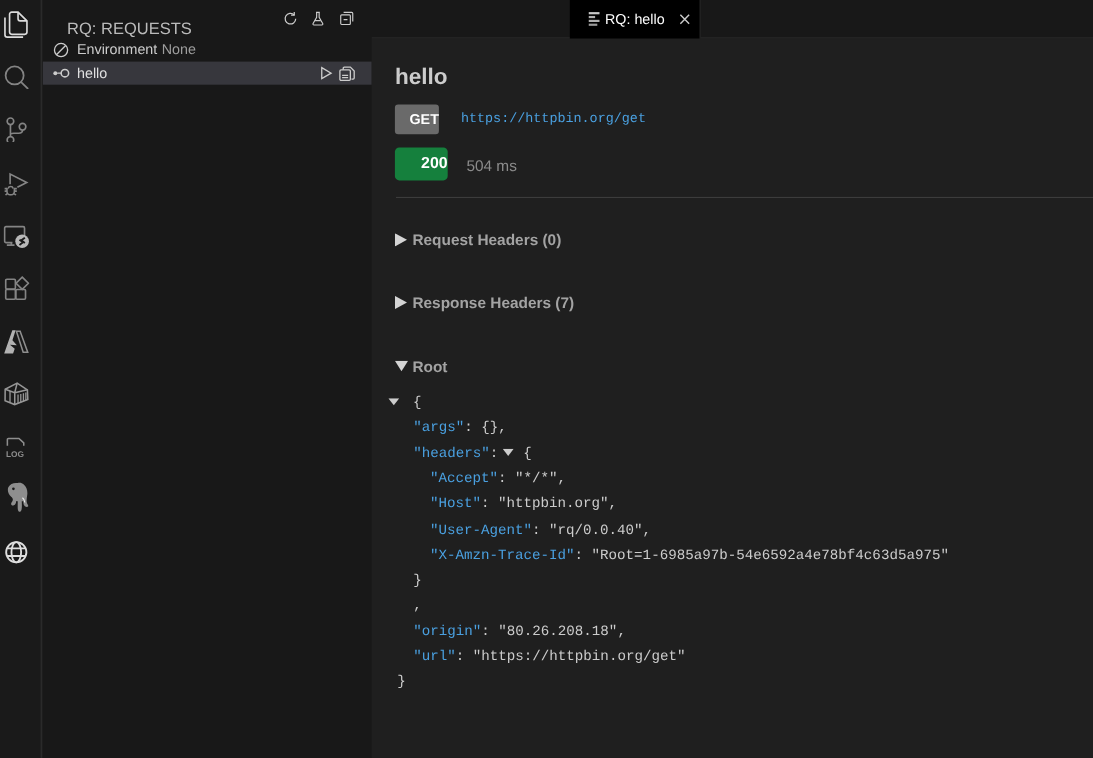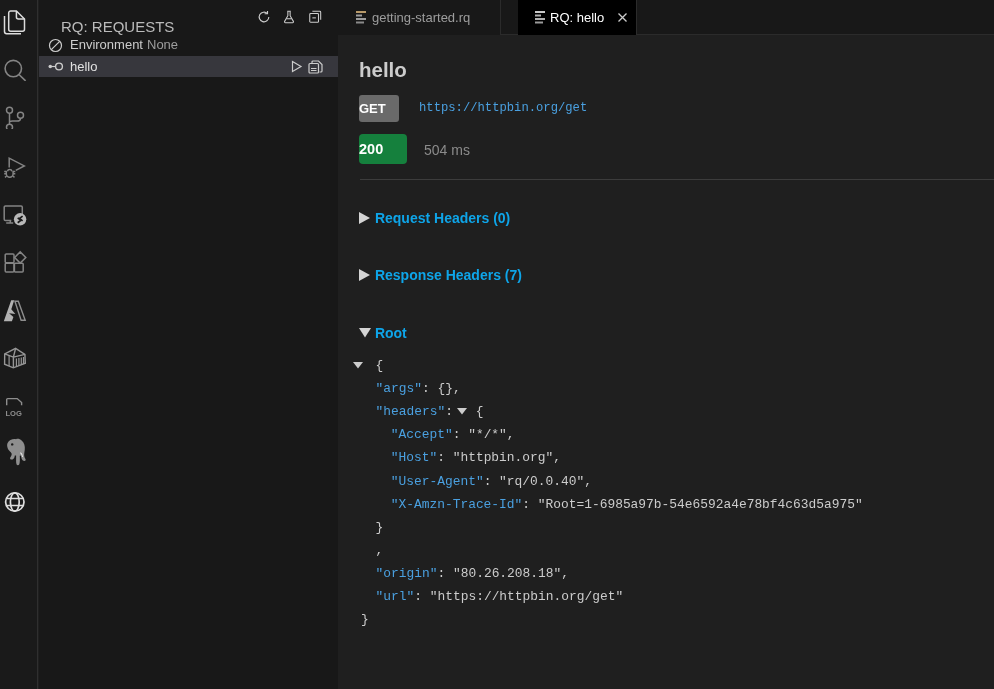--- a/index.html
+++ b/index.html
@@ -22,31 +22,31 @@
     border-bottom:1px solid #2b2b2b; }
   .tab { position:absolute; top:0; height:35px; }
   .tab .label { position:absolute; top:10px; font-size:13px; }
   #tab1 { left:0; width:163px; background:#181818; border-right:1px solid #2b2b2b; }
   #tab1 .label { left:34px; color:#9d9d9d; }
   #tab2 { left:180px; width:119px; background:#000000; border-right:1px solid #2b2b2b; height:36px; }
   #tab2 .label { left:32px; color:#ffffff; }
 
   #content { position:absolute; left:0; top:35px; width:656px; height:654px; background:#1f1f1f; }
   #h-hello { position:absolute; left:21px; top:23px; font-size:20.5px; font-weight:bold; color:#cccccc; }
-  .badge { position:absolute; color:#ffffff; font-weight:bold; text-align:left; }
+  .badge { position:absolute; color:#ffffff; font-weight:bold; text-align:right; }
   #b-get { left:21px; top:60px; width:40px; height:27px; background:#6a6a6a; border-radius:3px;
     font-size:13px; line-height:27px; }
   #url { position:absolute; left:81px; top:66px; font-family:"Liberation Mono", monospace;
     font-size:12.2px; color:#4aa0e0;text-align:center; }
   #b-200 { left:21px; top:99px; width:48px; height:30px; background:#15803d; border-radius:4px;
     font-size:14.5px; line-height:30px; }
   #ms { position:absolute; left:86px; top:107px; font-size:14px; color:#8b8b8b; }
   #sep { position:absolute; left:22px; right:0; top:144px; height:1px; background:#3c3c3c; }
 
-  .section { position:absolute; left:21px; font-size:14px; font-weight:bold; color:#0ea5e9; }
+  .section { position:absolute; left:21px; font-size:14px; font-weight:bold; color:#a3a3a3; }
   .tri { display:inline-block; }
 
   #json { position:absolute; left:0; top:319px; font-family:"Liberation Mono", monospace;
     font-size:12.9px; color:#cccccc; }
   .jl { position:absolute; white-space:pre; height:23px; line-height:23px; }
   .k { color:#4aa0e0; }
 </style>
 </head>
 <body>
 
@@ -149,29 +149,20 @@
     <svg style="position:absolute;left:269px;top:4px" width="17" height="14" viewBox="0 0 17 14" fill="none" stroke="#cccccc" stroke-width="1.2">
       <path d="M4 3.5V2a1 1 0 0 1 1-1h5.5L14 4.5V11a1 1 0 0 1-1 1h-1.5"></path>
       <rect x="1" y="3.5" width="9.5" height="9.5" rx="1"></rect>
       <path d="M3 8.5h5.5M3 10.5h5.5"></path>
     </svg>
   </div>
 </div>
 
 <div id="editor">
   <div id="tabs">
-    <div class="tab" id="tab1">
-      <svg style="position:absolute;left:18px;top:11px" width="11" height="13" viewBox="0 0 11 13">
-        <rect x="0" y="0" width="10" height="2" fill="#b89a6a"></rect>
-        <rect x="0" y="3.5" width="6" height="2" fill="#9d9d9d"></rect>
-        <rect x="0" y="7" width="10" height="2" fill="#9d9d9d"></rect>
-        <rect x="0" y="10.5" width="8" height="2" fill="#8a8a8a"></rect>
-      </svg>
-      <span class="label">getting-started.rq</span>
-    </div>
     <div class="tab" id="tab2">
       <svg style="position:absolute;left:17px;top:11px" width="11" height="13" viewBox="0 0 11 13">
         <rect x="0" y="0" width="10" height="2" fill="#c9c9c9"></rect>
         <rect x="0" y="3.5" width="6" height="2" fill="#b0b0b0"></rect>
         <rect x="0" y="7" width="10" height="2" fill="#b0b0b0"></rect>
         <rect x="0" y="10.5" width="8" height="2" fill="#9a9a9a"></rect>
       </svg>
       <span class="label">RQ: hello</span>
       <svg style="position:absolute;left:99px;top:12px" width="11" height="11" viewBox="0 0 11 11" stroke="#cccccc" stroke-width="1.3">
         <path d="M1.5 1.5 9.5 9.5M9.5 1.5 1.5 9.5"></path>

